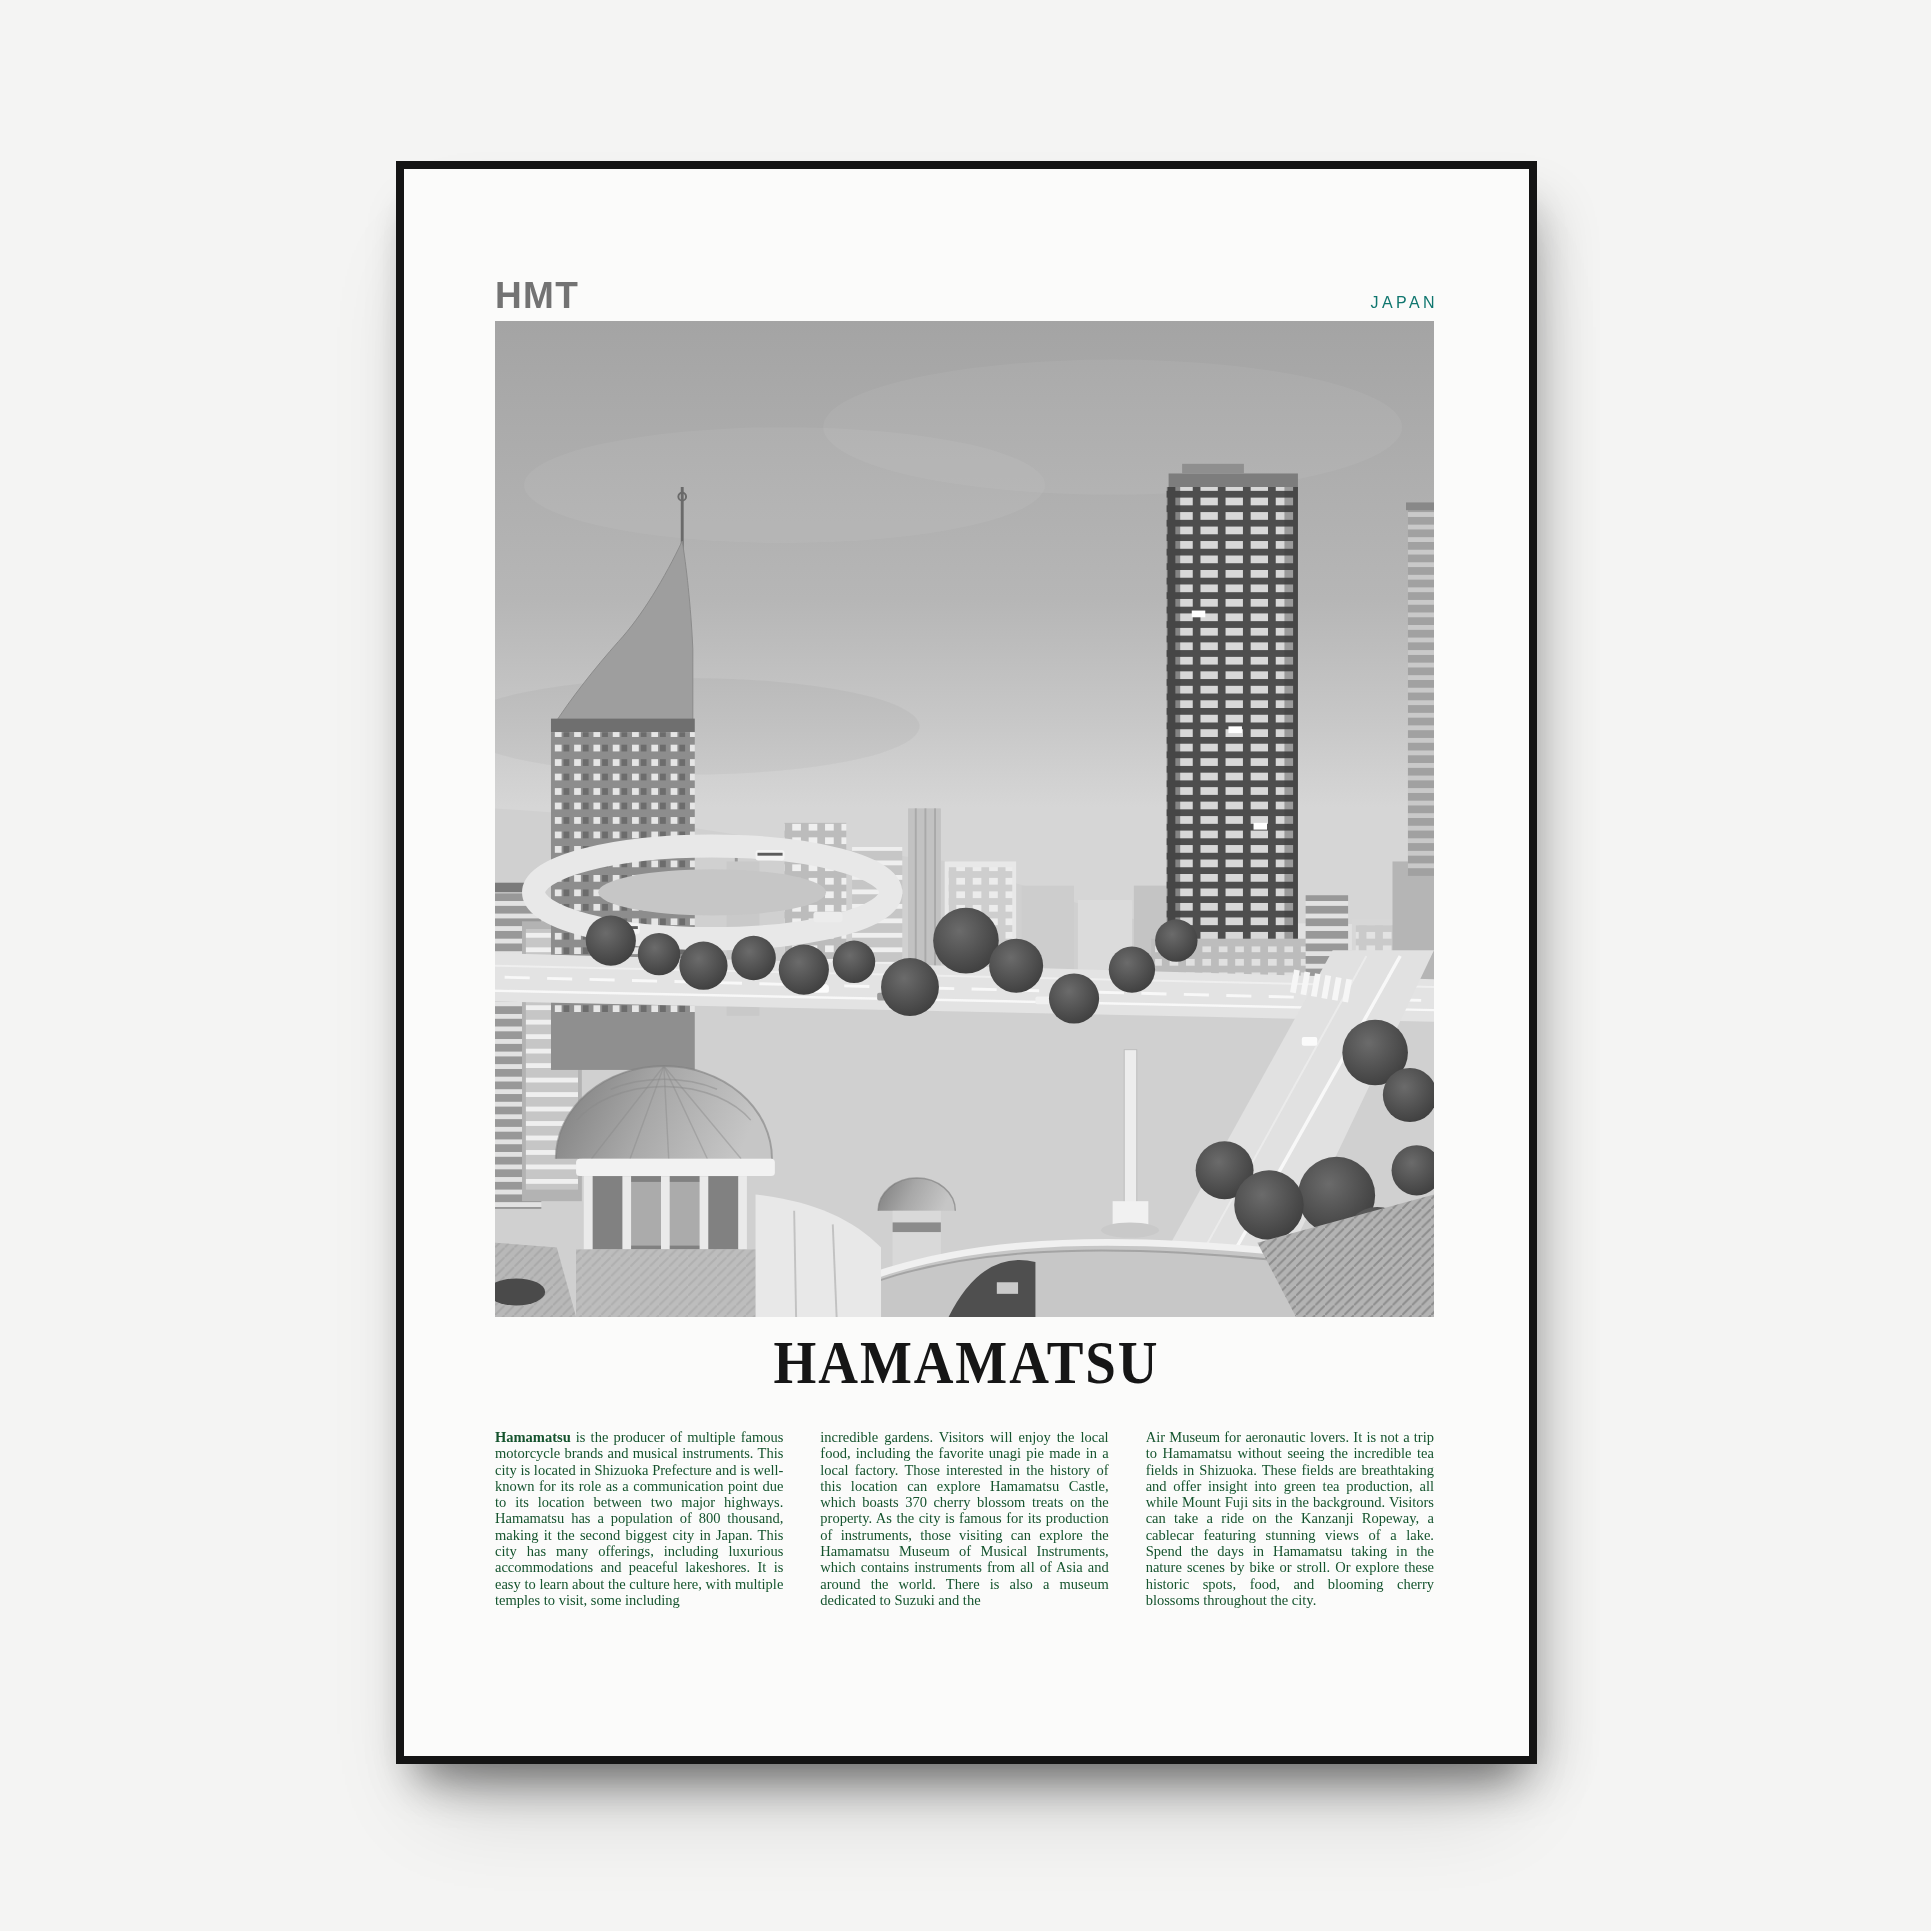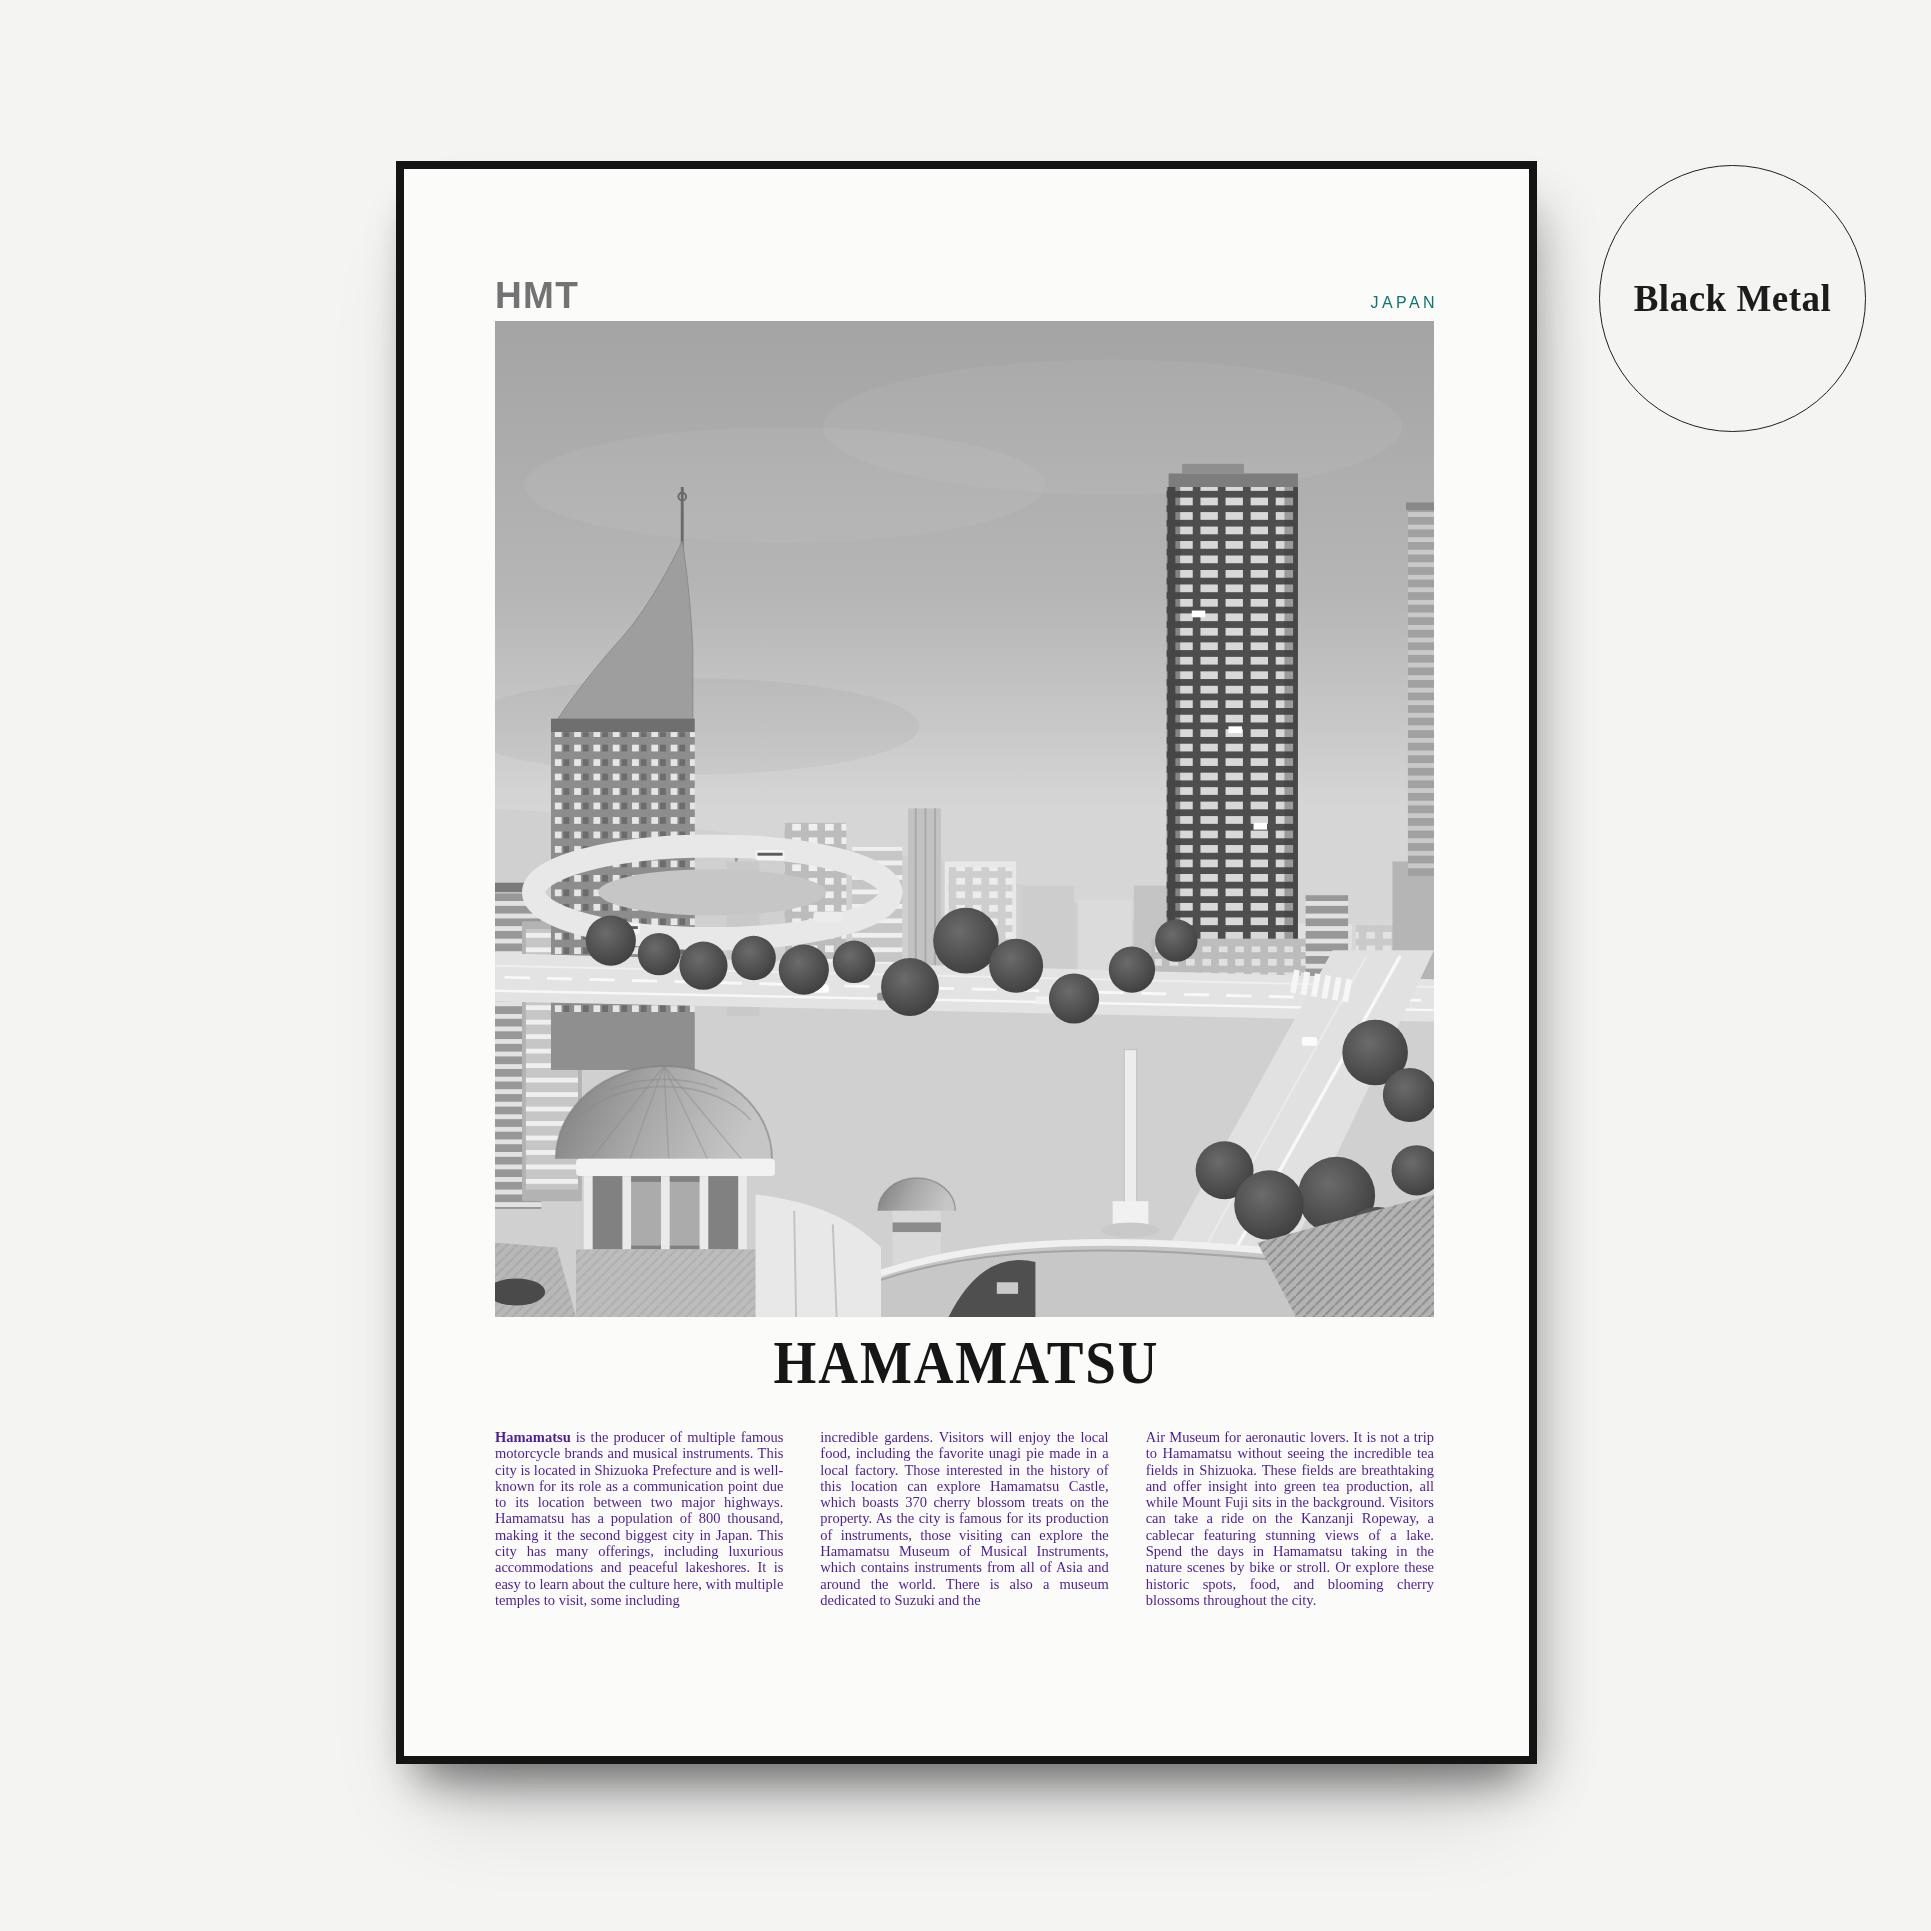--- a/index.html
+++ b/index.html
@@ -61,33 +61,30 @@
     transform:scaleY(1.12);transform-origin:center;
     white-space:nowrap;
   }
   .columns{
     position:absolute;left:91px;top:1260px;width:939px;height:220px;
     display:flex;gap:37px;overflow:hidden;
   }
   .col{
     flex:1;margin:0;
     font-family:"Liberation Serif", serif;
-    font-size:14.5px;line-height:16.3px;color:#4c1d95;
+    font-size:14.5px;line-height:16.3px;color:#14532d;
     text-align:justify;
   }
   .col .lead{font-weight:700;}
 </style>
 </head>
 <body>
 
 <div class="stage">
 
-  <div class="badge">
-    <span>Black Metal</span>
-  </div>
 
   <div class="frame">
     <div class="poster">
 
       <div class="brand">HMT</div>
       <div class="country">JAPAN</div>
 
       <svg class="photo" viewBox="0 0 973 1032" preserveAspectRatio="none">
         <defs>
           <linearGradient id="sky" x1="0" y1="0" x2="0" y2="1">

